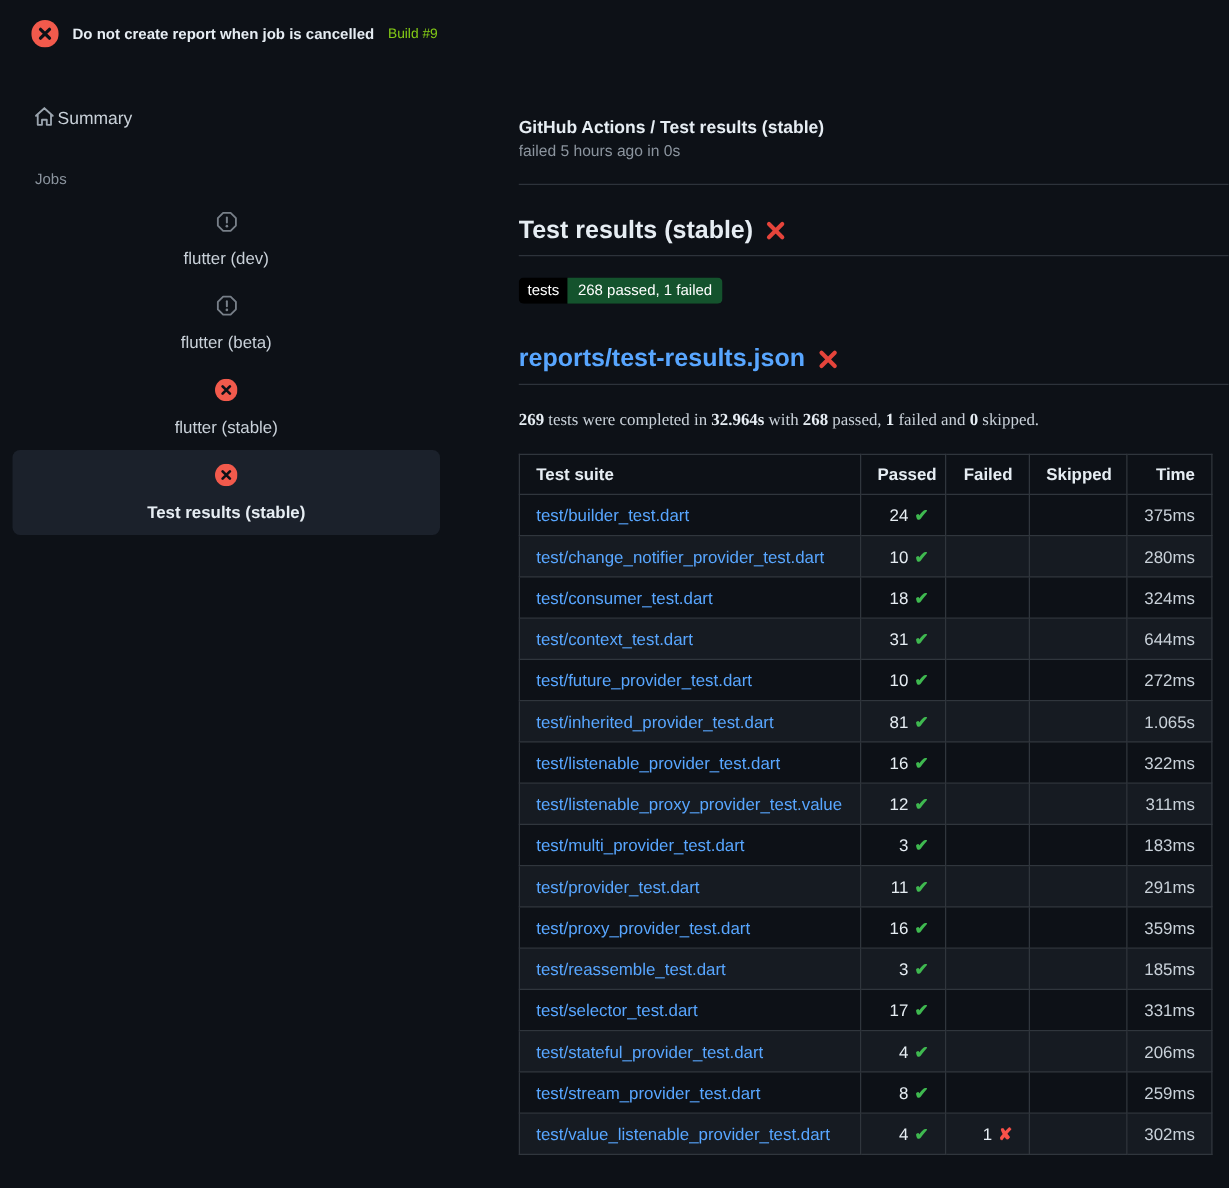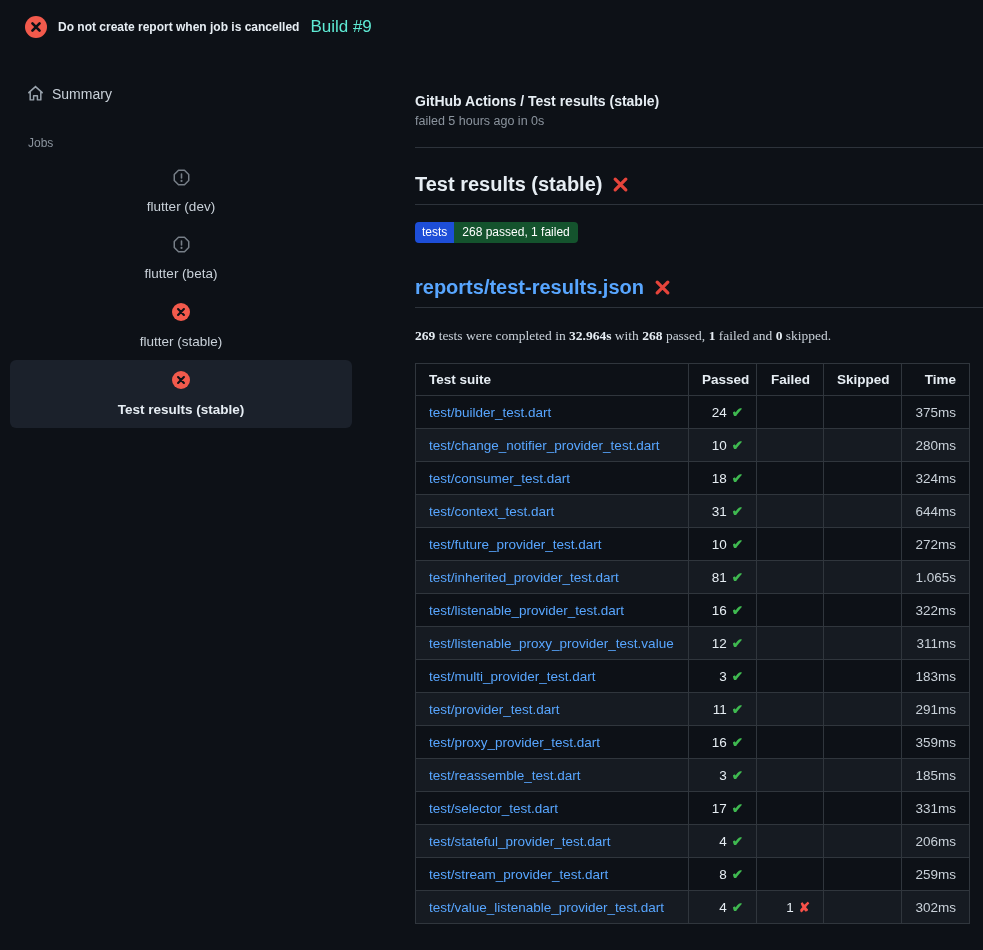--- a/index.html
+++ b/index.html
@@ -10,28 +10,28 @@
     font-family:"Liberation Sans", sans-serif;
     position:relative;
     overflow:hidden;
   }
   
   .app-header {
     position:absolute; left:25px; top:16px;
     display:flex; align-items:center; gap:11px;
   }
   .app-header .run-title { font-size:12px; font-weight:700; color:#e6edf3; }
-  .app-header .build-no  { font-size:17px; font-weight:400; color:#5eead4; }
+  .app-header .build-no  { font-size:11px; font-weight:400; color:#84cc16; }
   .icon-22 { width:22px; height:22px; display:inline-block; flex:0 0 auto; }
   .icon-17 { width:17px; height:17px; display:inline-block; flex:0 0 auto; }
 
   
   .sidebar { position:absolute; left:10px; top:75px; width:342px; }
   .summary-item {
-    display:flex; align-items:center; gap:8px;
+    display:flex; align-items:center; gap:2px;
     padding:10px 17px; border-radius:6px; cursor:pointer;
   }
   .summary-item .label { font-size:14px; color:#c9d1d9; }
   .jobs-label { color:#8b949e; font-size:12px; margin:24px 0 8px 18px; }
   .job-item {
     display:flex; align-items:center; gap:13px;
     padding:11px 17px; border-radius:6px; cursor:pointer;
     font-size:13.5px; color:#c9d1d9;flex-direction:column;
   }
   .job-item.selected { background:#1b212b; font-weight:700; color:#e6edf3; }
@@ -51,21 +51,21 @@
     display:flex; align-items:center; gap:10px;
     font-size:20px; font-weight:700; color:#e6edf3;
   }
   .section-h.report { color:#58a6ff; margin-top:33px; }
   .section-h.report .title { cursor:pointer; }
 
   .badge {
     margin-top:17px; display:inline-flex;
     font-size:12px; line-height:1; border-radius:4px; overflow:hidden;
   }
-  .badge .badge-label { background:#1d4ed8; color:#ffffff; padding:4px 7px 5px; }
+  .badge .badge-label { background:#000000; color:#ffffff; padding:4px 7px 5px; }
   .badge .badge-value { background:#14532d; color:#ffffff; padding:4px 8px 5px; }
 
   .summary-line { margin-top:20px; font-size:13.5px; color:#c9d1d9;font-family:Liberation Serif, serif; }
   .summary-line b { color:#e6edf3; }
 
   table.results {
     margin-top:19px; border-collapse:collapse;
     width:554px; font-size:13.5px; table-layout:fixed;
   }
   .results th, .results td { border:1px solid #30363d; padding:8px 13px; }

